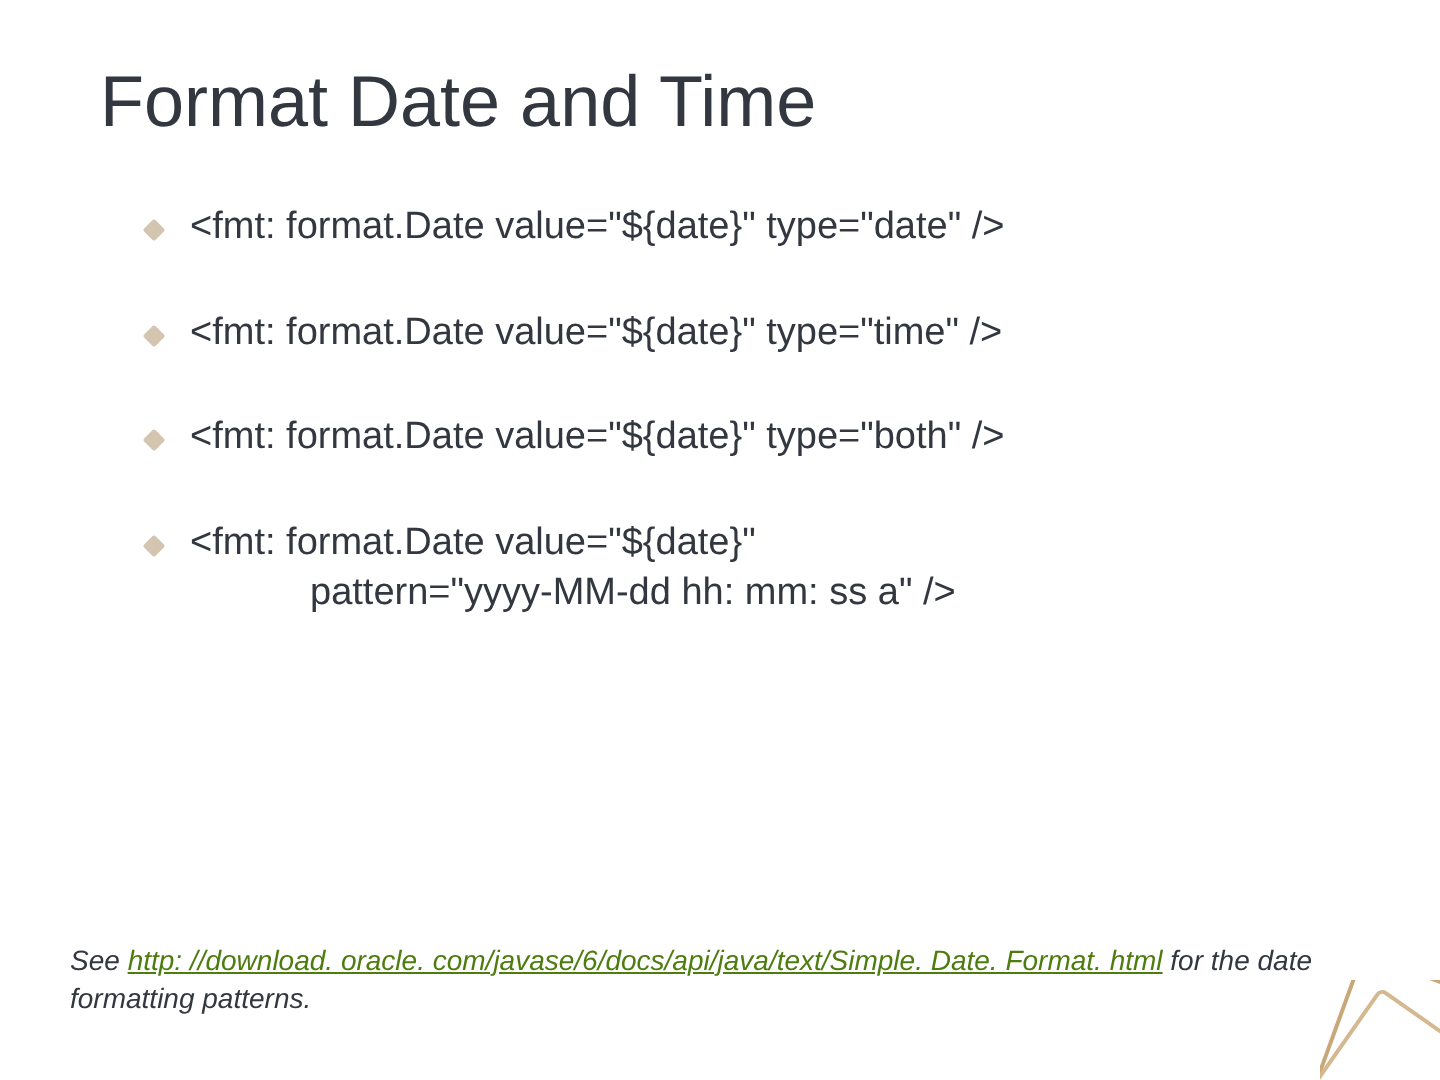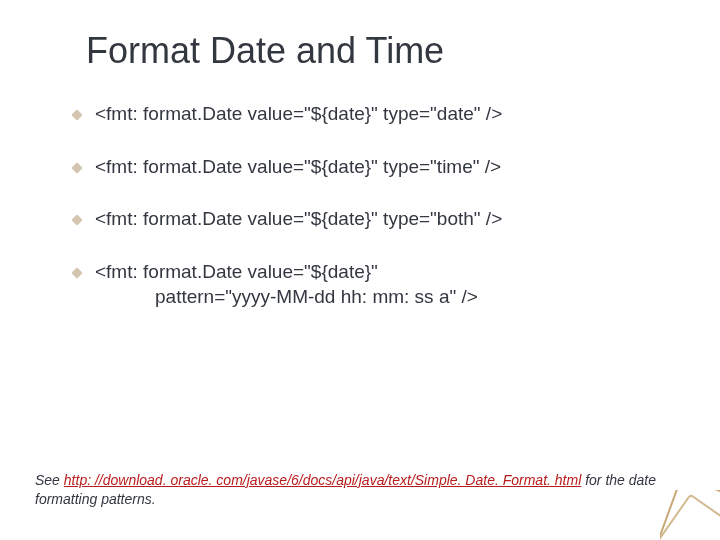--- a/index.html
+++ b/index.html
@@ -16,21 +16,20 @@
     height: 100%;
     padding: 30px 40px 20px 50px;
     position: relative;
   }
   .title {
     font-size: 36px;
     font-weight: normal;
     color: #333740;
     margin-bottom: 30px;
     font-family: Verdana, Geneva, sans-serif;
-    margin-left: 36px;
   }
   .content {
     padding-left: 45px;
   }
   .code-line {
     font-size: 19px;
     color: #333740;
     margin-bottom: 28px;
     font-family: Verdana, Geneva, sans-serif;
     line-height: 1.3;
@@ -61,21 +60,21 @@
     bottom: 30px;
     left: 35px;
     right: 35px;
     font-size: 14px;
     font-style: italic;
     color: #333740;
     font-family: Verdana, Geneva, sans-serif;
     line-height: 1.4;
   }
   .footer a {
-    color: #b91c1c;
+    color: #4d7c0f;
     text-decoration: underline;
   }
   .corner-accent {
     position: absolute;
     bottom: 0;
     right: 0;
     width: 60px;
     height: 50px;
     overflow: hidden;
   }

